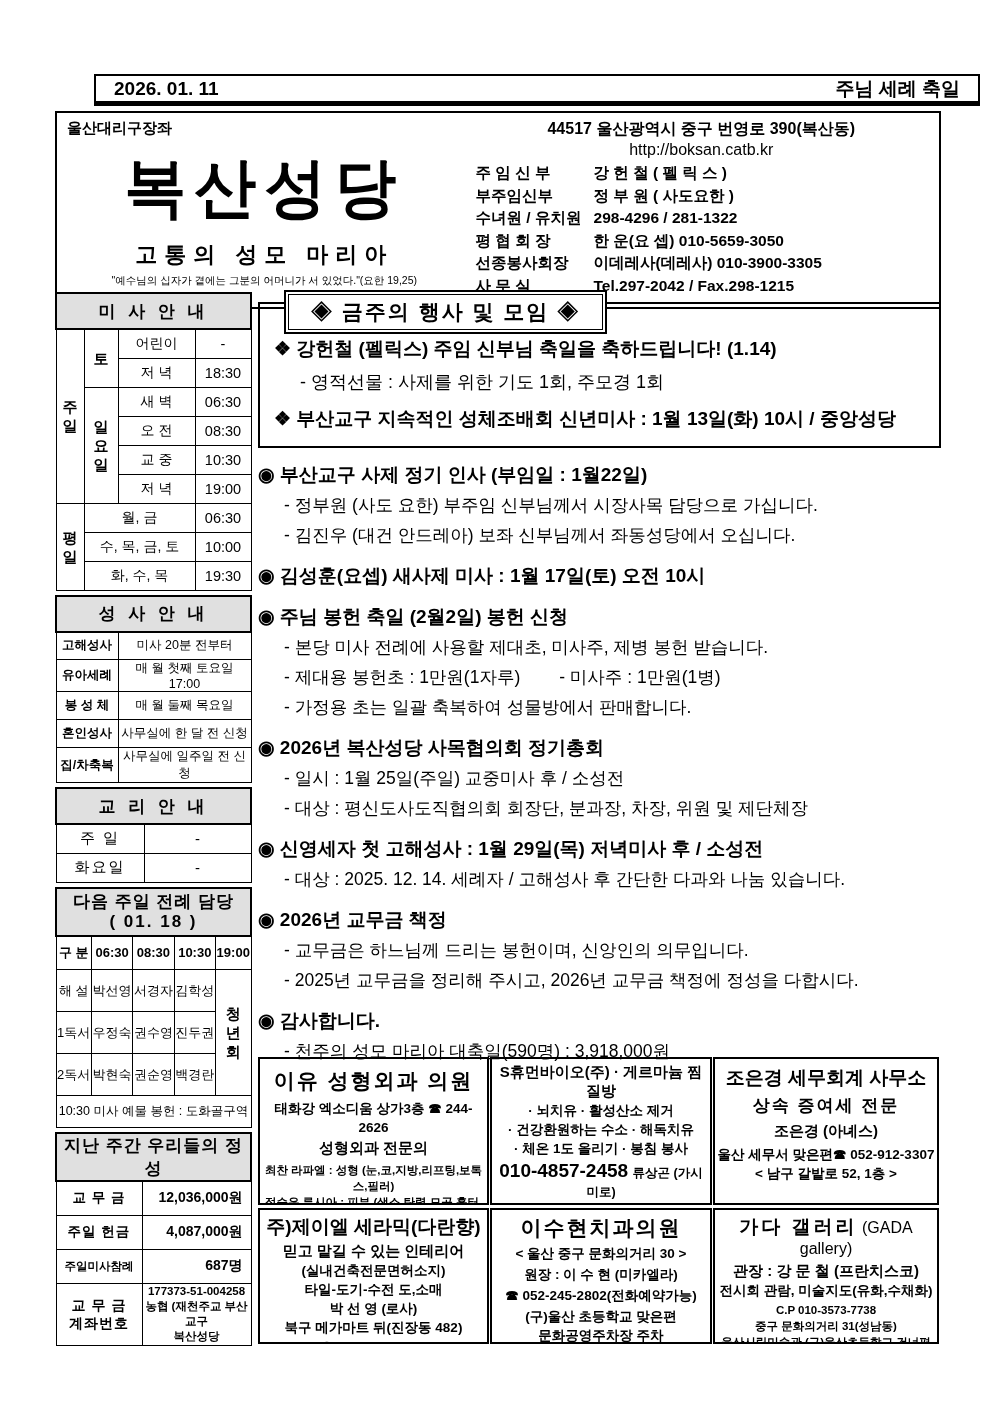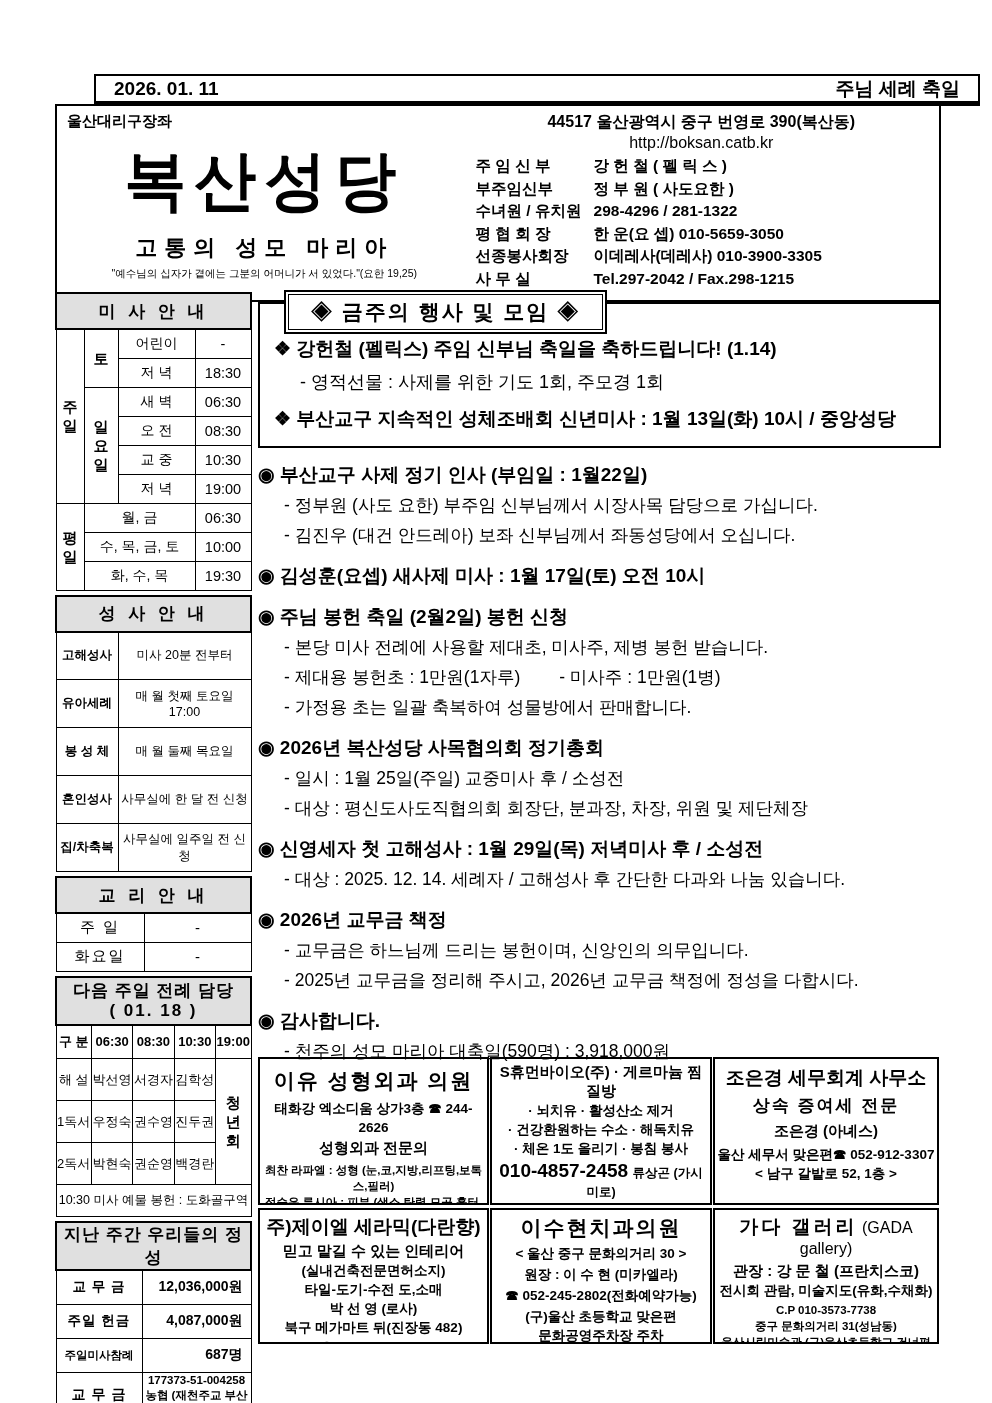--- a/index.html
+++ b/index.html
@@ -15,21 +15,21 @@
   
   .topbar {
     position: absolute; left: 55px; top: 74px; width: 886px; height: 32px;
     border: 2px solid #000; border-bottom: 5px solid #000;
     display: flex; justify-content: space-between; align-items: center;
     padding: 0 18px; font-weight: bold; font-size: 19px; margin-left: 39px;
   }
 
   
   .masthead {
-    position: absolute; left: 55px; top: 104px; width: 886px; height: 198px;
+    position: absolute; left: 55px; top: 111px; width: 886px; height: 198px;
     border: 2px solid #000; display: flex;
   }
   .mast-left { width: 47%; position: relative; padding: 6px 10px; }
   .region { font-size: 15px; font-weight: bold; }
   .church-name {
     text-align: center; font-family: "Liberation Serif", serif;
     font-size: 62px; font-weight: 900; letter-spacing: 8px; margin-top: 8px;
     transform: scaleY(1.05);
   }
   .church-subtitle { text-align: center; font-size: 22px; font-weight: bold; letter-spacing: 7px; margin-top: 10px; }
@@ -47,21 +47,21 @@
   .sb-table th, .sb-table td { border: 1.5px solid #000; text-align: center; vertical-align: middle; }
   .sb-title {
     background: #e0e0e0; font-size: 17px; font-weight: bold;
     letter-spacing: 4px; height: 36px; border: 2px solid #000 !important;
   }
   .sb-title.two-line { letter-spacing: 1px; height: 48px; line-height: 20px; }
   .sb-title .small { font-size: 17px; letter-spacing: 2px; }
   .vert { white-space: pre-line; font-size: 15px; font-weight: bold; line-height: 19px; }
   .mass-td { font-size: 14px; height: 29px; }
   .mass-time { font-size: 14.5px; }
-  .sac-label { font-size: 12.5px; width: 62px; height: 48px; font-weight: bold; }
+  .sac-label { font-size: 12.5px; width: 62px; height: 28px; font-weight: bold; }
   .sac-value { font-size: 12.5px; }
   .cat-label { font-size: 15px; width: 88px; height: 29px; letter-spacing: 2px; }
   .cat-value { font-size: 15px; }
   .lit-head { font-size: 13px; height: 34px; font-weight: bold; }
   .lit-cell { font-size: 13px; height: 42px; }
   .lit-note { font-size: 12.5px; height: 32px; }
   .dotted-top { border-top: 1px dotted #000 !important; }
   .off-label { font-size: 13.5px; height: 34px; letter-spacing: 1px; font-weight: bold; }
   .off-label.small { font-size: 11.5px; letter-spacing: 0; }
   .off-value { font-size: 14px; text-align: right !important; padding-right: 8px; font-weight: bold; }

